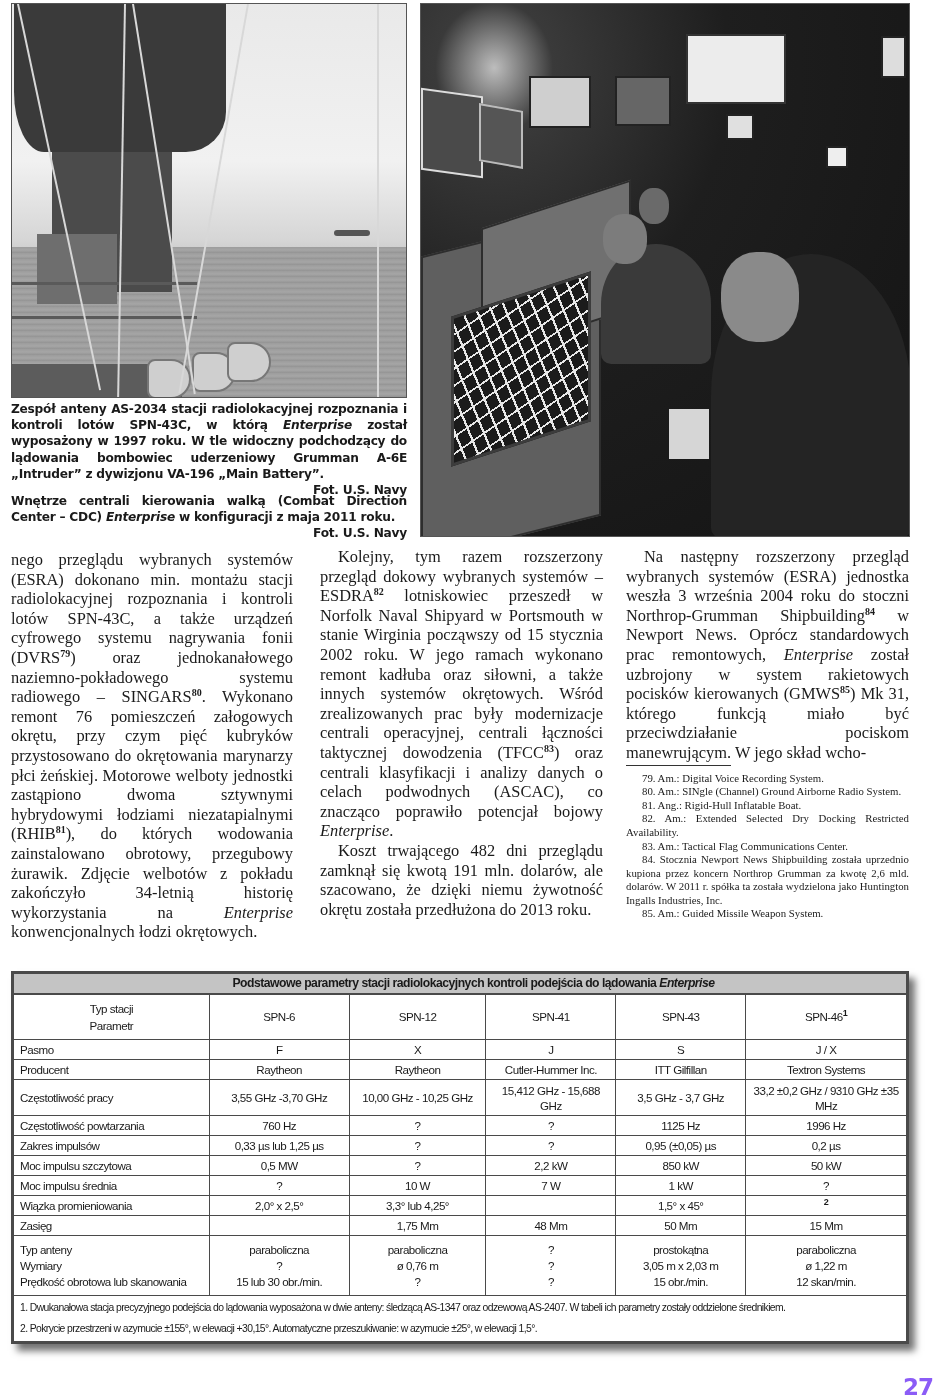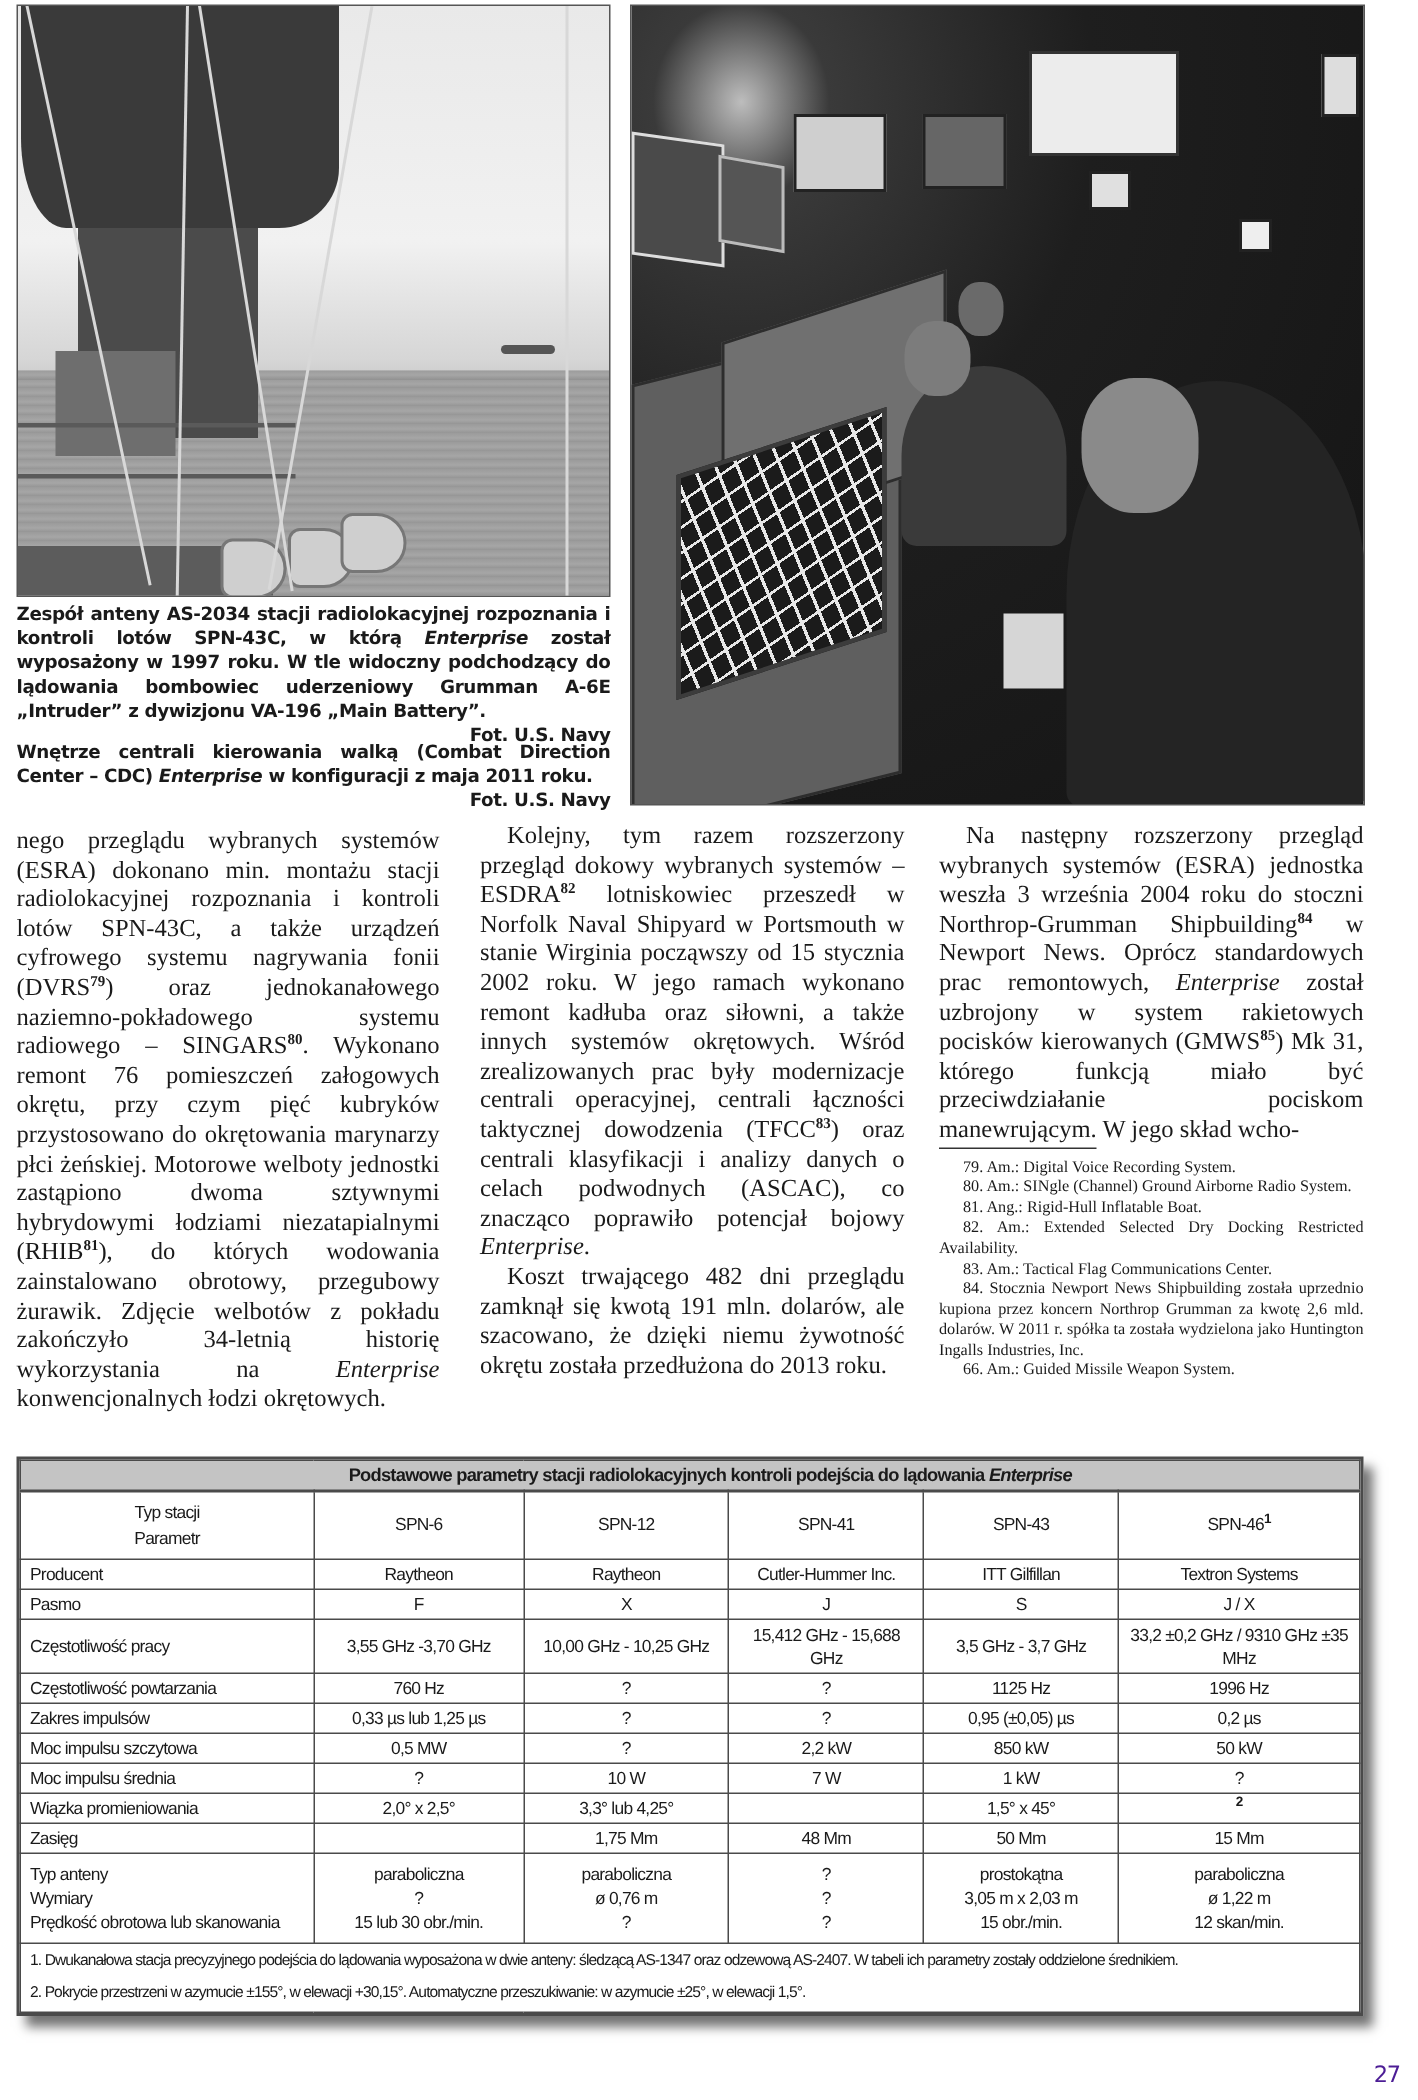--- a/index.html
+++ b/index.html
@@ -65,21 +65,21 @@
   th.title em { font-style: italic; }
   tr.head td { height: 46px; }
   tr.r1 td { height: 20px; }
   tr.r2 td { height: 36px; line-height: 15px; }
   tr.r3 td { height: 60px; line-height: 16px; }
   td.corner { line-height: 17px; margin-top: 20px; }
   td.corner .tl { display: block; text-align: center; padding-left: 0; }
   sup.fn { font-size: 9px; font-weight: bold; vertical-align: 5px; line-height: 0; }
   td.notes { text-align: left; font-size: 10.4px; line-height: 21px; padding: 1px 6px 2px 6px; letter-spacing: -0.6px; }
 
-  #page-number { position: absolute; right: 12px; top: 1374px; font-family: "DejaVu Sans", sans-serif; font-weight: normal; font-size: 15px; color: #4c1d95; letter-spacing: -1px; }
+  #page-number { position: absolute; right: 12px; top: 1374px; font-family: "DejaVu Sans", sans-serif; font-weight: bold; font-size: 23px; color: #8b5cf6; letter-spacing: -1px; }
 </style>
 </head>
 <body>
 
 <div class="photo" id="photo-radar">
   <div class="sea"></div>
   <div class="dish"></div>
   <div class="mast"></div>
   <div class="box"></div>
   <div class="rail" style="top:278px"></div>
@@ -138,21 +138,21 @@
 <div class="col" id="col-3">
   <p class="ind"><span>Na następny rozszerzony przegląd wybranych systemów (ESRA) jednostka weszła 3 września 2004 roku do stoczni Northrop-Grumman Shipbuilding</span><sup>84</sup><span> w Newport News. Oprócz standardowych prac remontowych, </span><em>Enterprise</em><span> został uzbrojony w system rakietowych pocisków kierowanych (GMWS</span><sup>85</sup><span>) Mk 31, którego funkcją miało być przeciwdziałanie pociskom manewrującym. W jego skład wcho-</span></p>
   <div class="fn-rule"></div>
   <div class="footnotes">
     <p>79. Am.: Digital Voice Recording System.</p>
     <p>80. Am.: SINgle (Channel) Ground Airborne Radio System.</p>
     <p>81. Ang.: Rigid-Hull Inflatable Boat.</p>
     <p>82. Am.: Extended Selected Dry Docking Restricted Availability.</p>
     <p>83. Am.: Tactical Flag Communications Center.</p>
     <p>84. Stocznia Newport News Shipbuilding została uprzednio kupiona przez koncern Northrop Grumman za kwotę 2,6 mld. dolarów. W 2011 r. spółka ta została wydzielona jako Huntington Ingalls Industries, Inc.</p>
-    <p>66. Am.: Guided Missile Weapon System.</p>
+    <p>85. Am.: Guided Missile Weapon System.</p>
   </div>
 </div>
 
 <div id="spec-table-wrap">
   <table>
     <colgroup>
       <col style="width:196px">
         <col style="width:140px">
         <col style="width:137px">
         <col style="width:130px">
@@ -169,34 +169,34 @@
         <span class="tl">Parametr</span>
       </td>
       <td>SPN-6</td>
       <td>SPN-12</td>
       <td>SPN-41</td>
       <td>SPN-43</td>
       <td><span>SPN-46</span><sup class="fn">1</sup></td>
     </tr>
 
     <tr class="r1">
+      <td class="label">Pasmo</td>
+      <td>F</td>
+      <td>X</td>
+      <td>J</td>
+      <td>S</td>
+      <td>J / X</td>
+    </tr>
+    <tr class="r1">
       <td class="label">Producent</td>
       <td>Raytheon</td>
       <td>Raytheon</td>
       <td>Cutler-Hummer Inc.</td>
       <td>ITT Gilfillan</td>
       <td>Textron Systems</td>
-    </tr>
-    <tr class="r1">
-      <td class="label">Pasmo</td>
-      <td>F</td>
-      <td>X</td>
-      <td>J</td>
-      <td>S</td>
-      <td>J / X</td>
     </tr>
     <tr class="r2">
       <td class="label">Częstotliwość pracy</td>
       <td>3,55 GHz -3,70 GHz</td>
       <td>10,00 GHz - 10,25 GHz</td>
       <td>15,412  GHz - 15,688 GHz</td>
       <td>3,5 GHz - 3,7 GHz</td>
       <td>33,2 ±0,2 GHz / 9310 GHz ±35 MHz</td>
     </tr>
     <tr class="r1">

